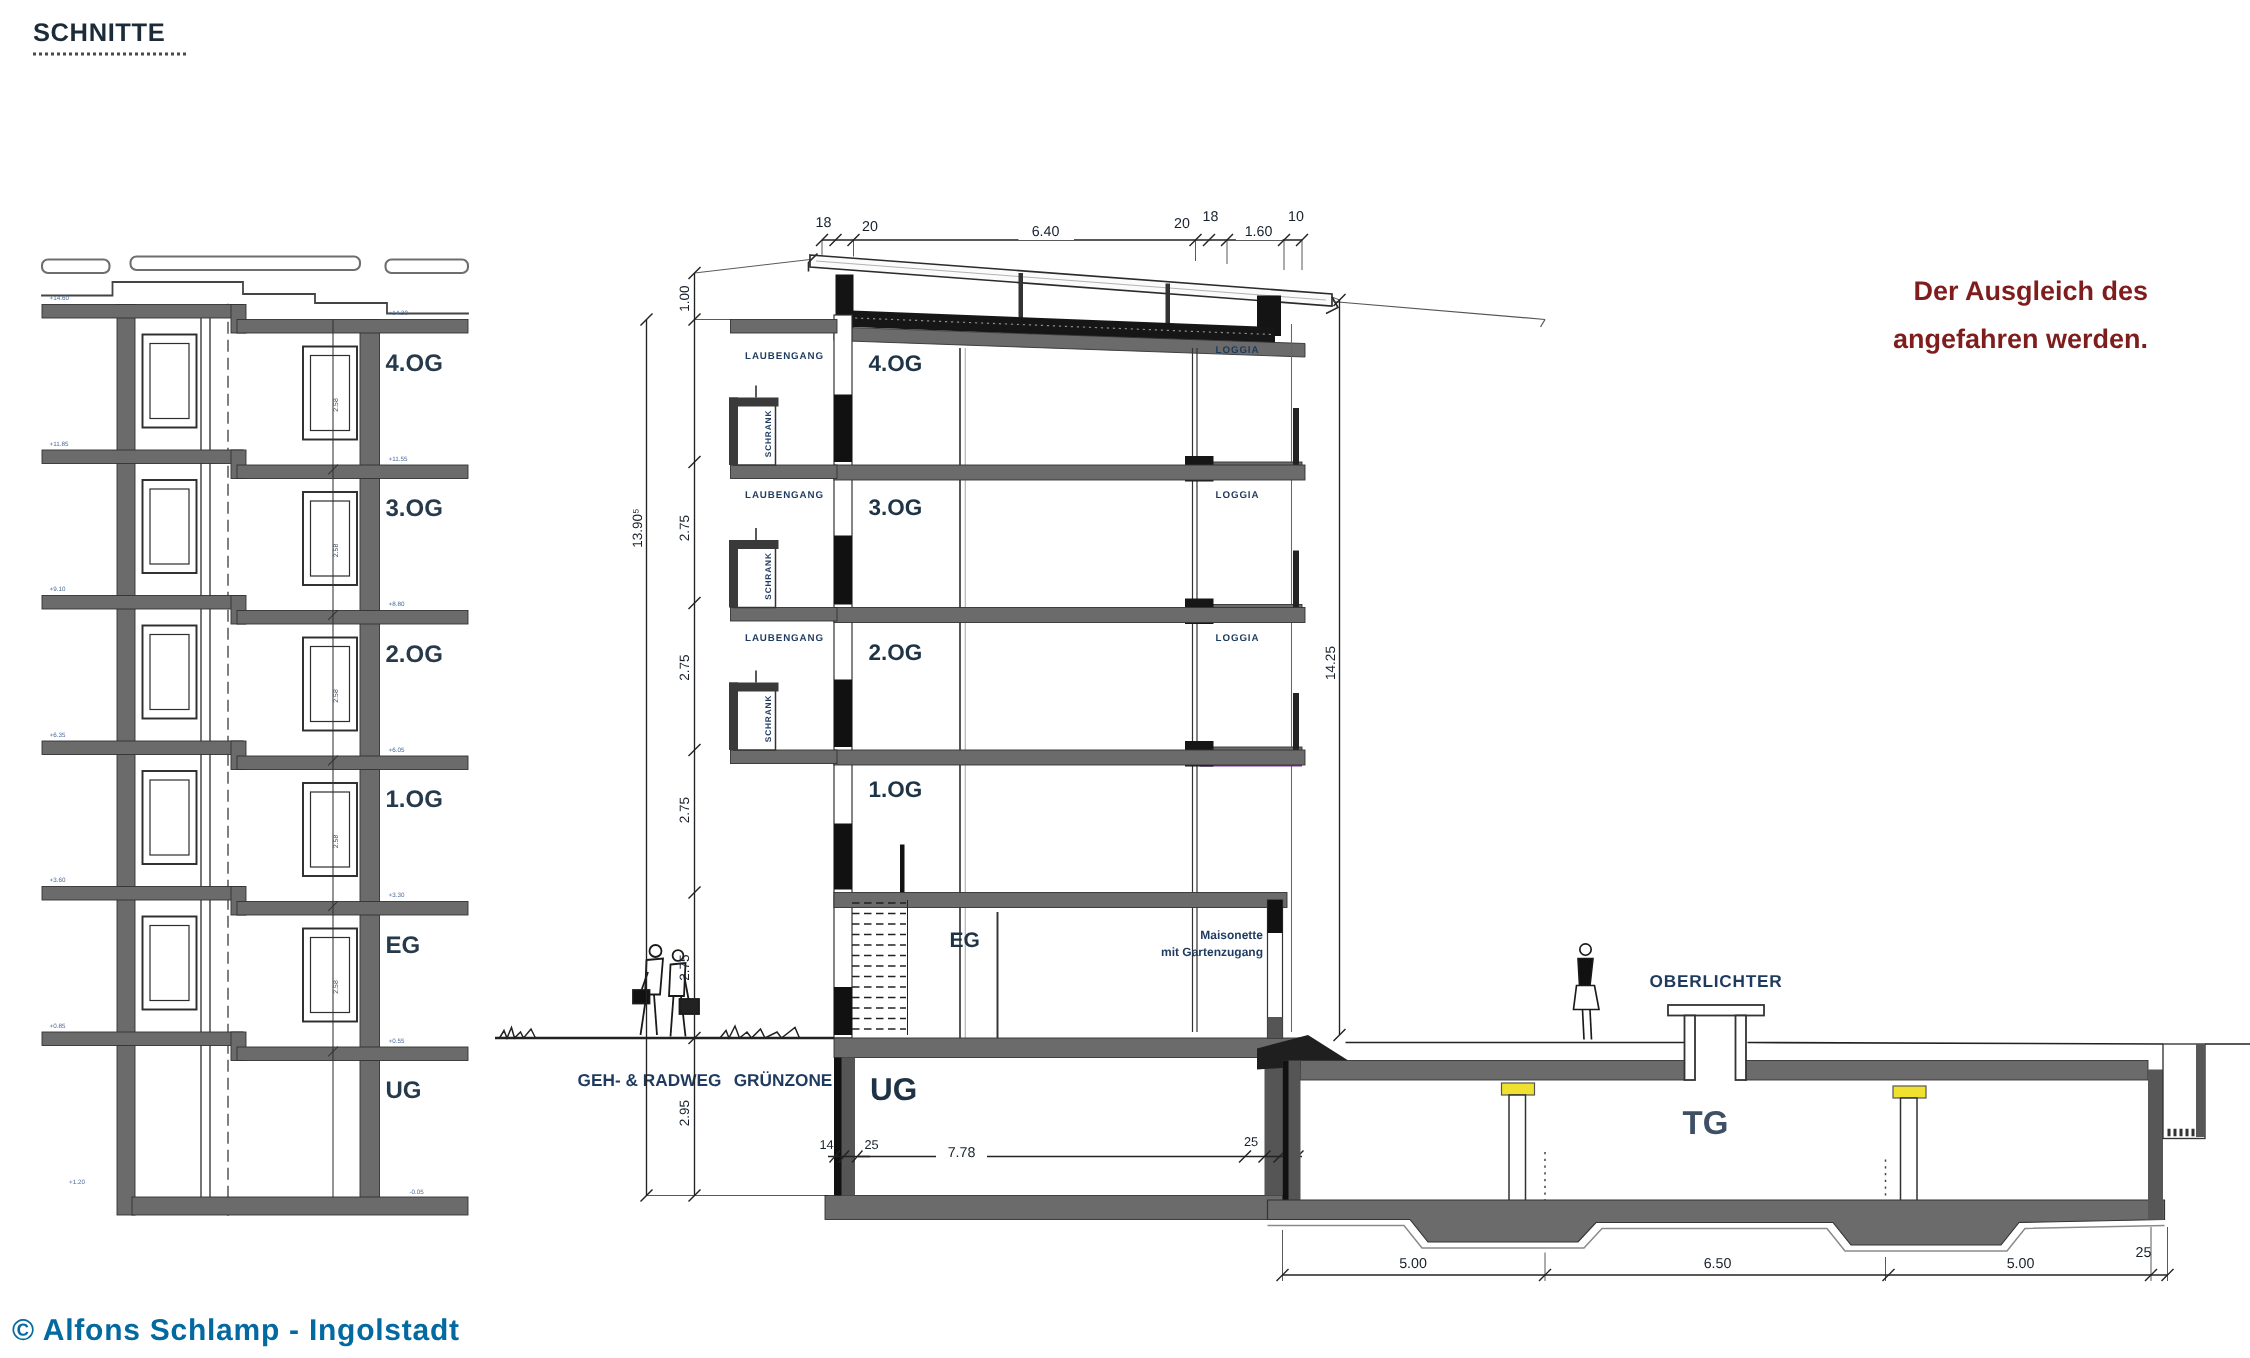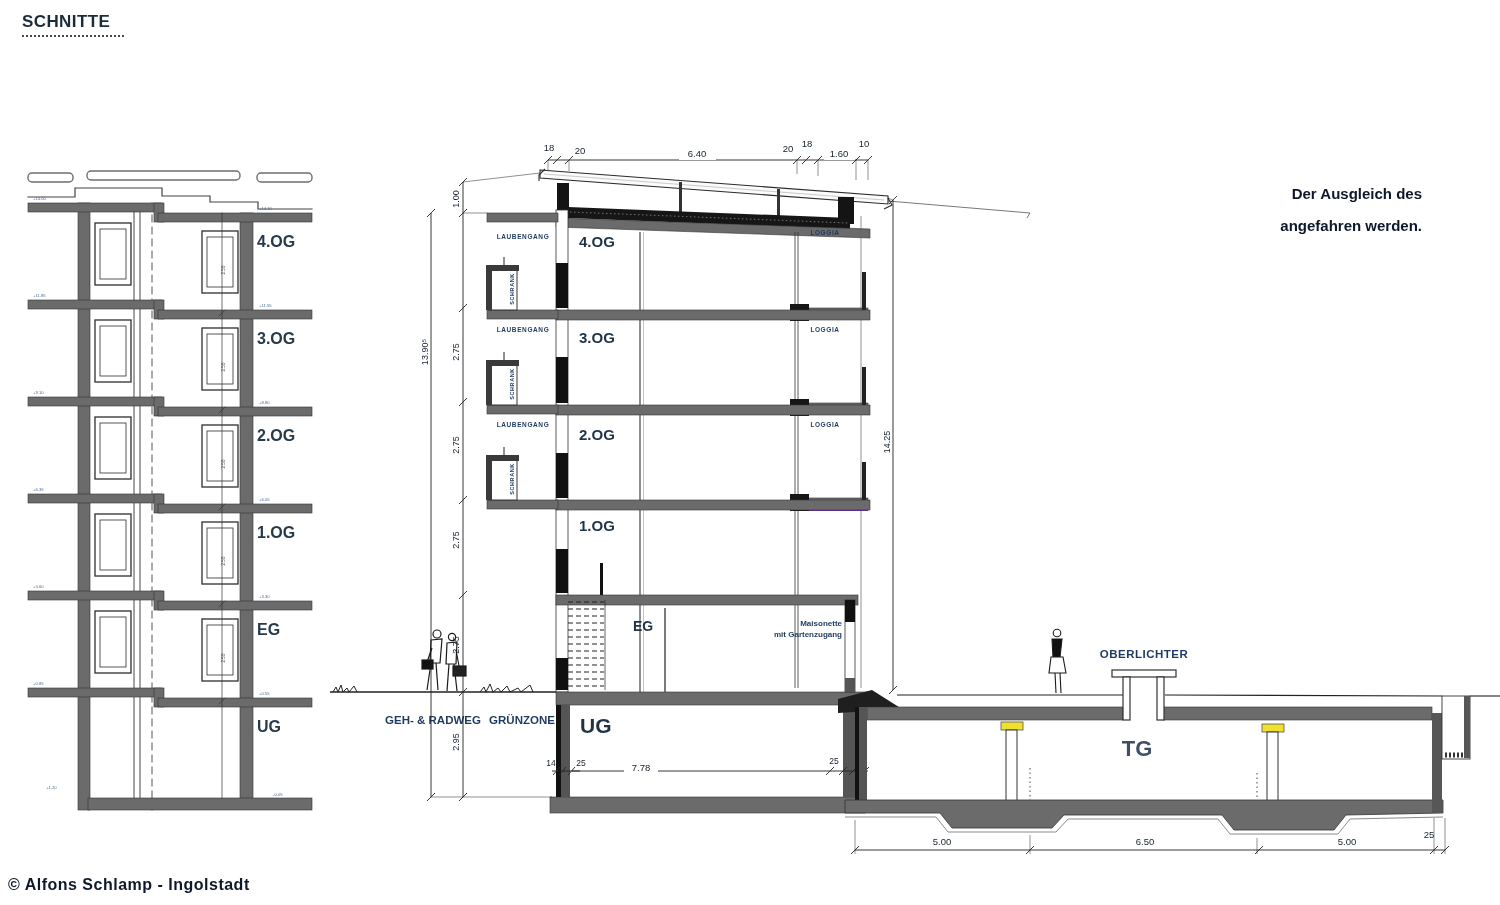--- a/index.html
+++ b/index.html
@@ -1,24 +1,24 @@
 <!DOCTYPE html>
 <html><head>
 <meta charset="utf-8">
 <style>
   html,body{margin:0;padding:0;background:#fff;}
   #page{position:relative;width:1500px;height:905px;background:#ffffff;overflow:hidden;
         font-family:"Liberation Sans",sans-serif;}
   .abs{position:absolute;}
   #title{left:22px;top:12px;font-size:17px;font-weight:600;letter-spacing:.4px;color:#1c2b3a;
          border-bottom:2px dotted #4a4a4a;padding:0 14px 3px 0;}
-  #note{right:78px;top:186px;width:360px;text-align:right;color:#0f172a;
-        font-size:15px;font-weight:600;line-height:16.3px;}
+  #note{right:68px;top:186px;width:360px;text-align:right;color:#7f1d1d;
+        font-size:18px;font-weight:600;line-height:16.3px;}
   #note .gap{height:16px;}
-  #copyright{left:8px;top:876px;font-size:16px;font-weight:bold;letter-spacing:.5px;color:#0f172a;}
+  #copyright{left:8px;top:876px;font-size:20px;font-weight:bold;letter-spacing:.5px;color:#0369a1;}
   svg text{font-family:"Liberation Sans",sans-serif;}
   .flr{fill:#273a4c;font-size:16px;font-weight:600;}
   .flrm{fill:#1f3347;font-size:15px;font-weight:600;}
   .dim{fill:#16202c;font-size:9.5px;}
   .dims{fill:#16202c;font-size:8.5px;}
   .rot{fill:#16202c;font-size:9px;}
   .tinyb{fill:#4a6b9a;font-size:4.2px;}
   .tinyr{fill:#3d4f63;font-size:4.6px;}
   .lab{fill:#1e3a5f;font-size:6.5px;letter-spacing:.6px;font-weight:600;}
   .grd{fill:#1e3a5f;font-size:11.5px;font-weight:bold;}

